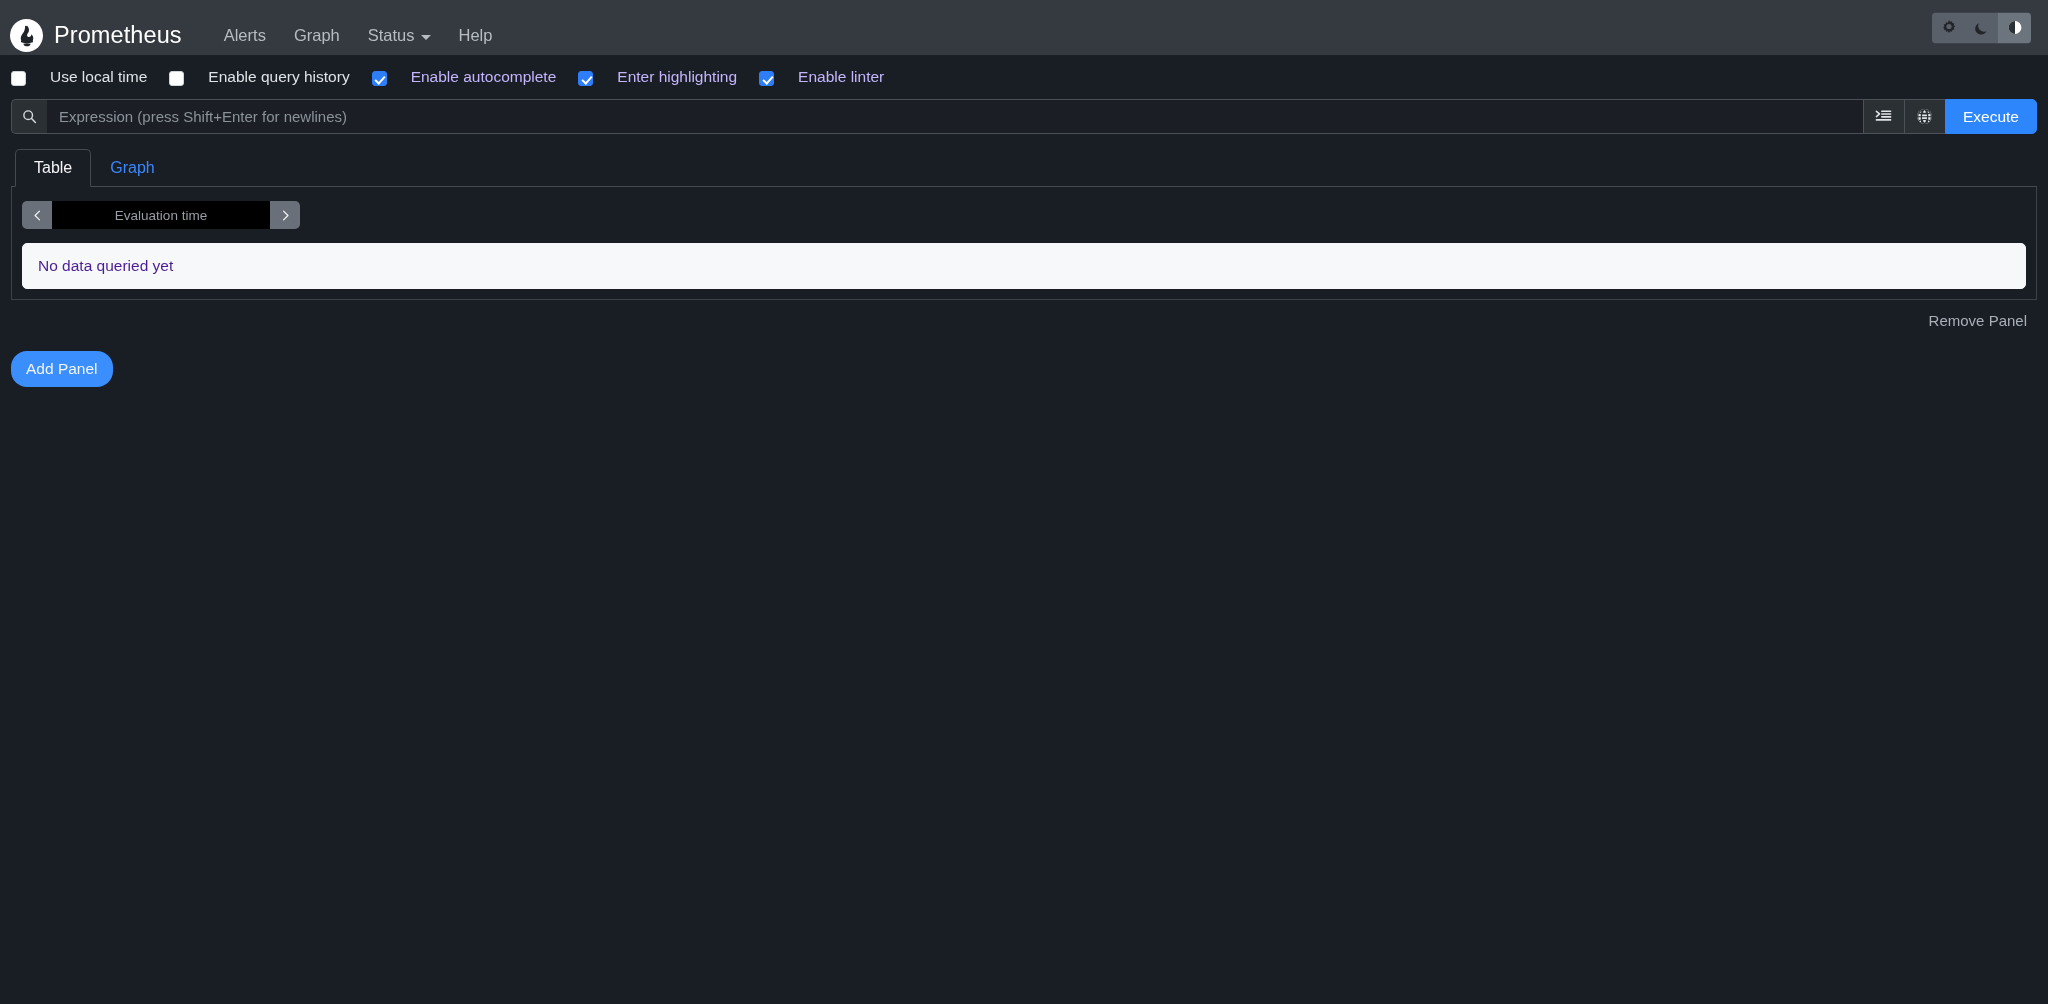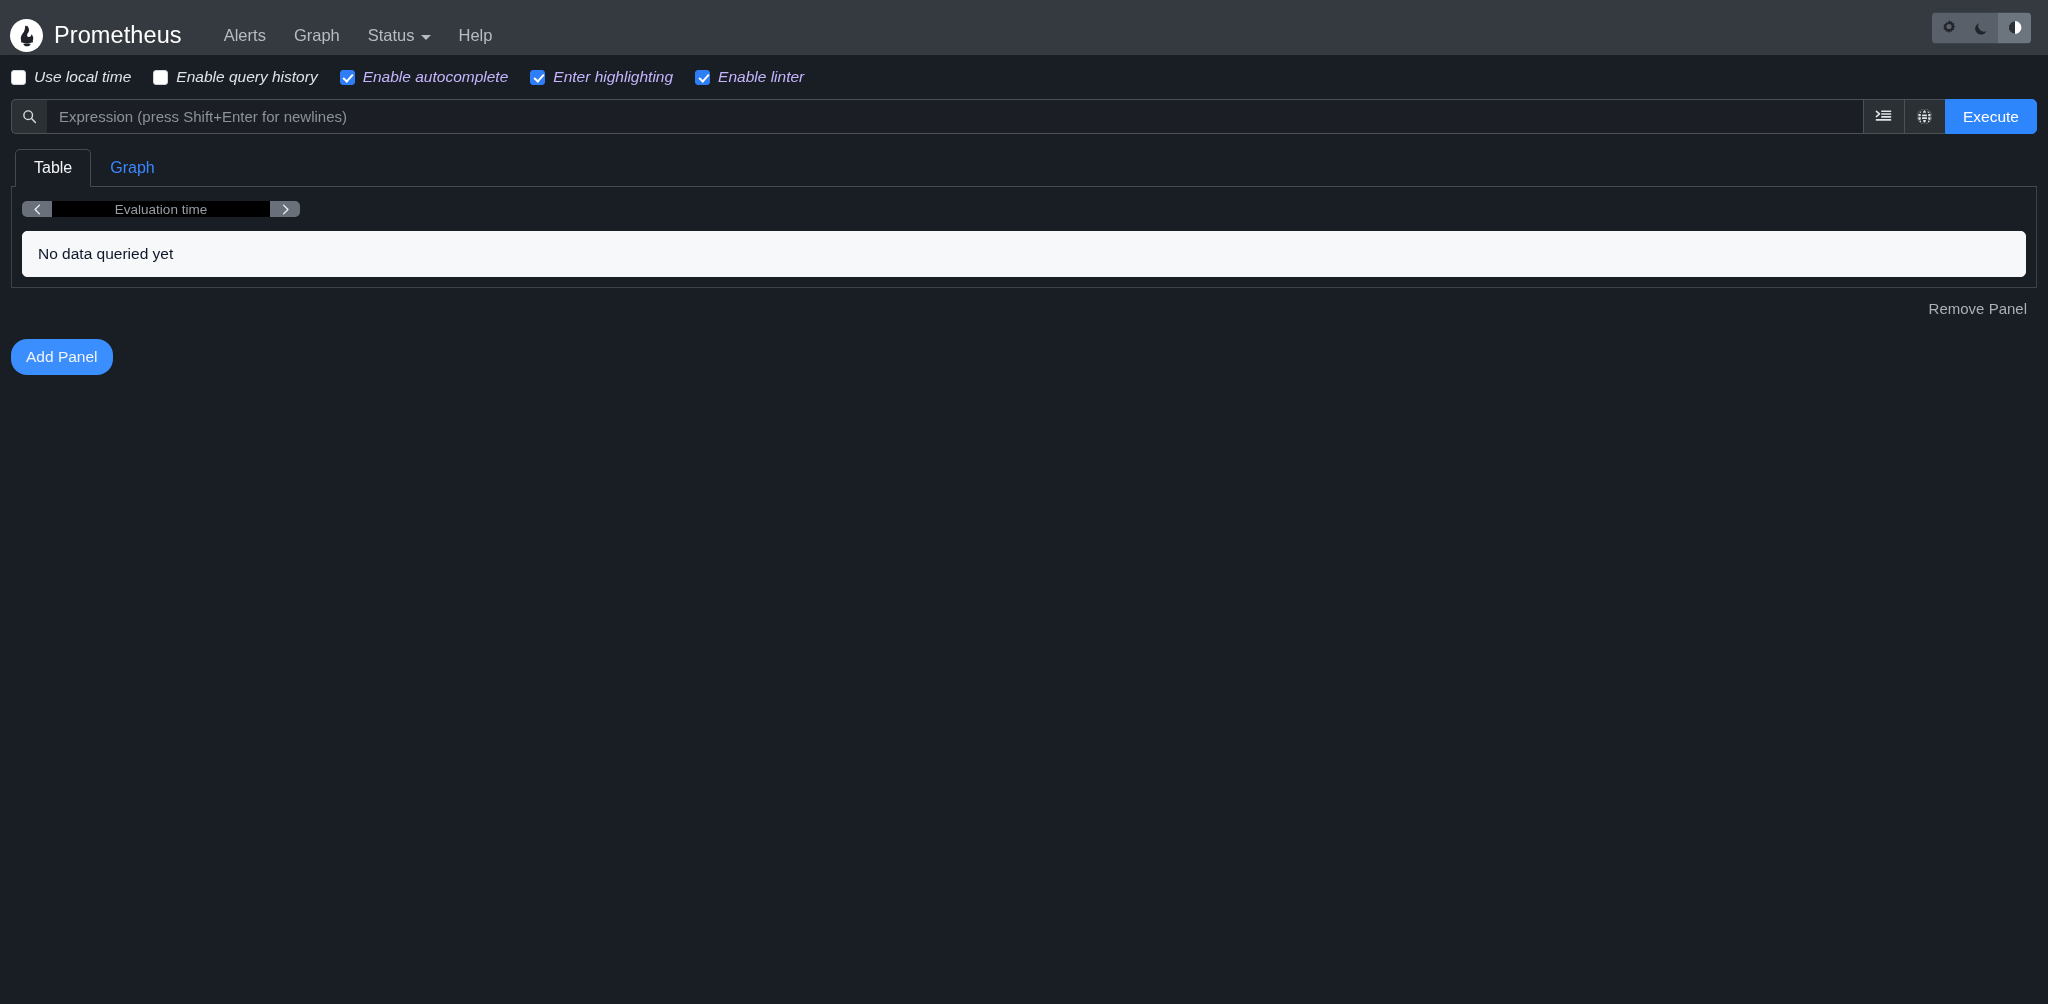--- a/index.html
+++ b/index.html
@@ -97,25 +97,24 @@
   
   .options-row {
     display: flex;
     align-items: center;
     padding: 13px 0 13px 11px;
     gap: 0px;
     background: #191d24;
   }
   .check-item {
     display: flex;
-    align-items: center;
-    gap: 8px;
+    align-items: flex-end;
+    gap: 24px;
     margin-right: 22px;
     cursor: pointer;
-    font-style: italic;
   }
   .cb {
     width: 15px;
     height: 15px;
     border-radius: 3px;
     background: #ffffff;
     border: 1px solid #ced4da;
     flex: none;
     position: relative;
   }
@@ -229,21 +228,21 @@
   
   .panel {
     margin: 0 11px;
     border: 1px solid #3c424a;
     border-top: none;
     padding: 14px 10px 10px 10px;
   }
   .eval-group {
     display: flex;
     align-items: stretch;
-    height: 16px;
+    height: 28px;
     width: 278px;
     border-radius: 5px;
     overflow: hidden;
   }
   .eval-arrow {
     width: 30px;
     background: #6a7079;
     border: none;
     display: flex;
     align-items: center;
@@ -262,21 +261,21 @@
     outline: none;
     min-width: 0;
   }
   .eval-input::placeholder { color: #989ea5; opacity: 1; }
 
   .no-data {
     margin-top: 14px;
     background: #f6f8fa;
     border: 1px solid #f6f8fa;
     border-radius: 5px;
-    color: #0f172a;
+    color: #4c1d95;
     font-size: 15.5px;
     padding: 13px 15px;
   }
 
   .remove-row {
     margin: 0 11px;
     display: flex;
     justify-content: flex-end;
     padding: 12px 10px 0 0;
   }

